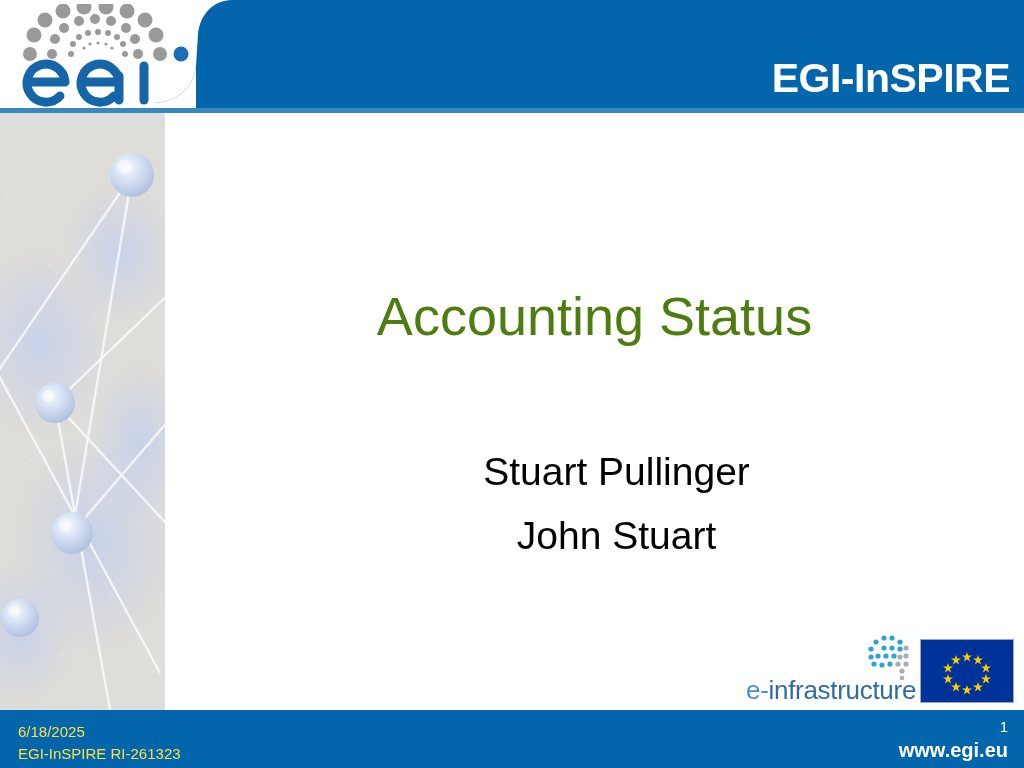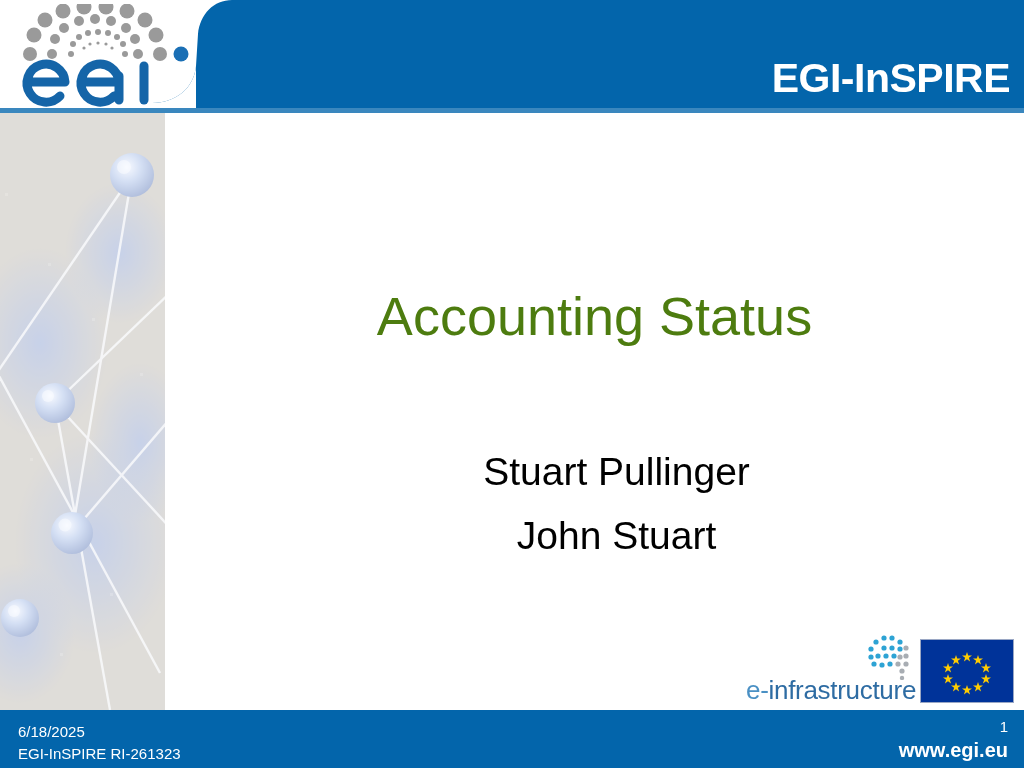--- a/index.html
+++ b/index.html
@@ -129,21 +129,21 @@
   
   .footer-bar {
     position: absolute;
     left: 0; top: 710px;
     width: 1024px; height: 58px;
     background: #0365ab;
   }
   .footer-left {
     position: absolute;
     left: 18px; top: 11px;
-    color: #ffffff;
+    color: #fde047;
     font-size: 15px;
     line-height: 1.45;
   }
   .footer-left span { display: block; }
   .footer-right {
     position: absolute;
     right: 16px; top: 7px;
     text-align: right;
     color: #ffffff;
   }

